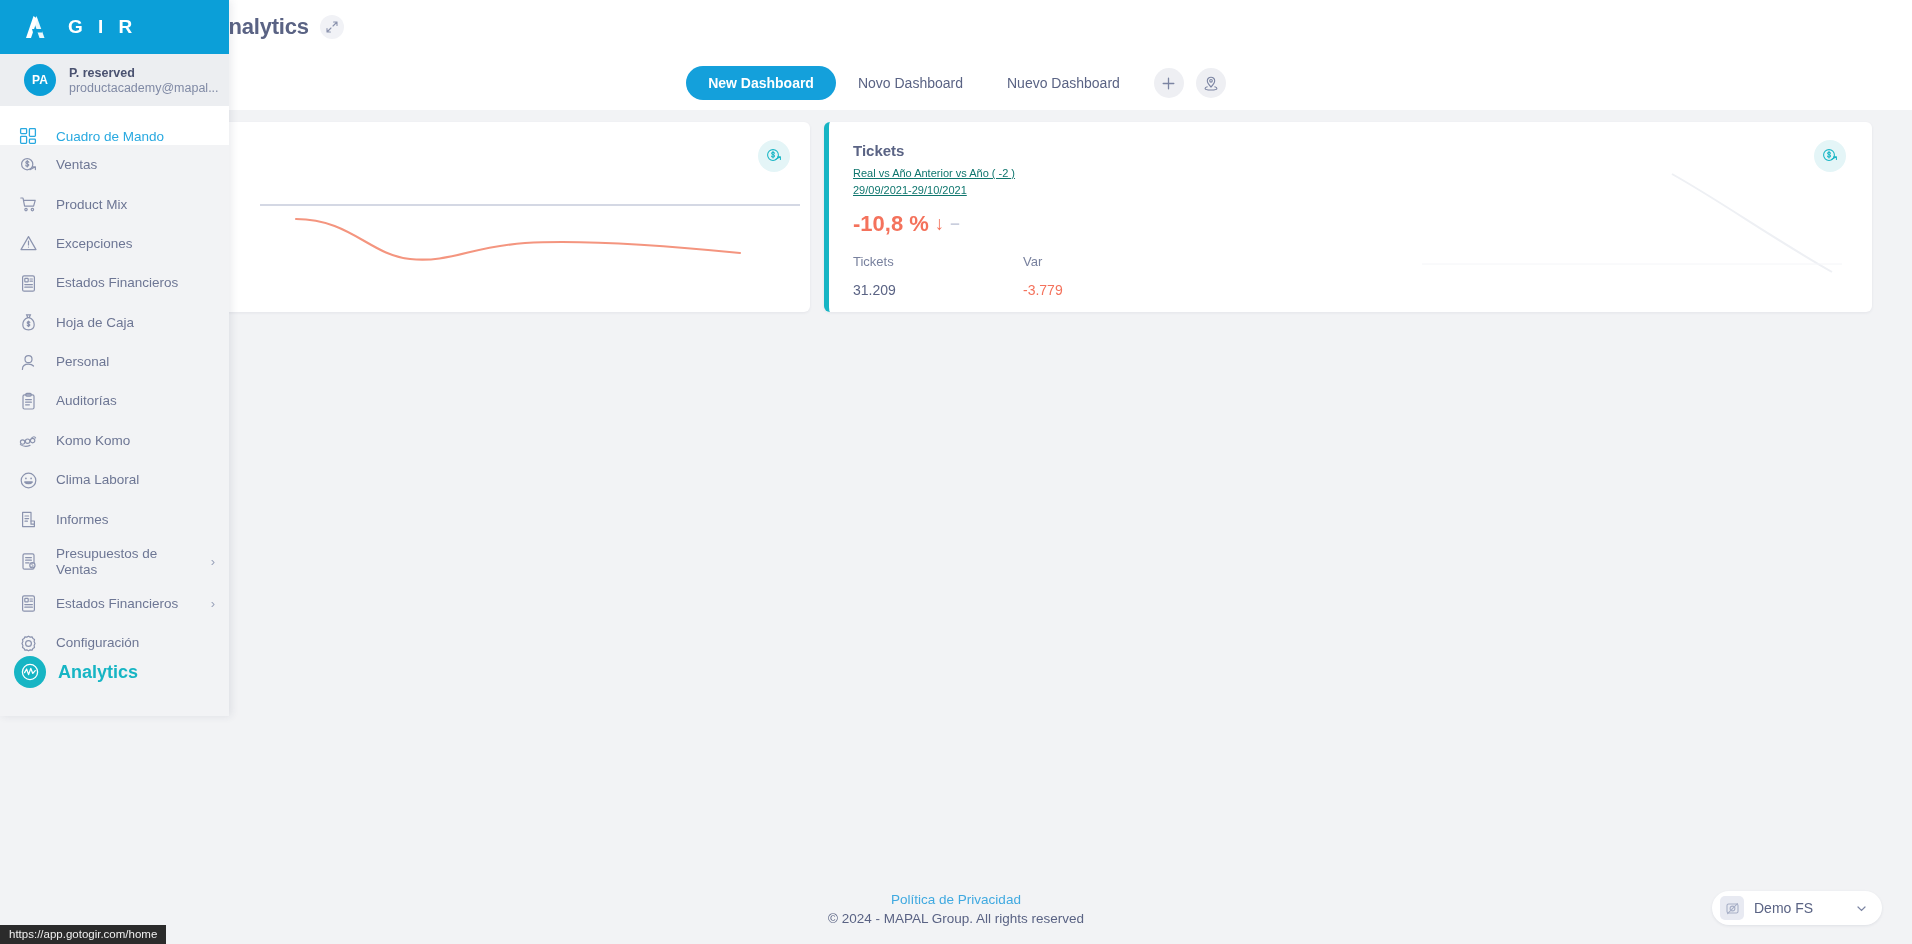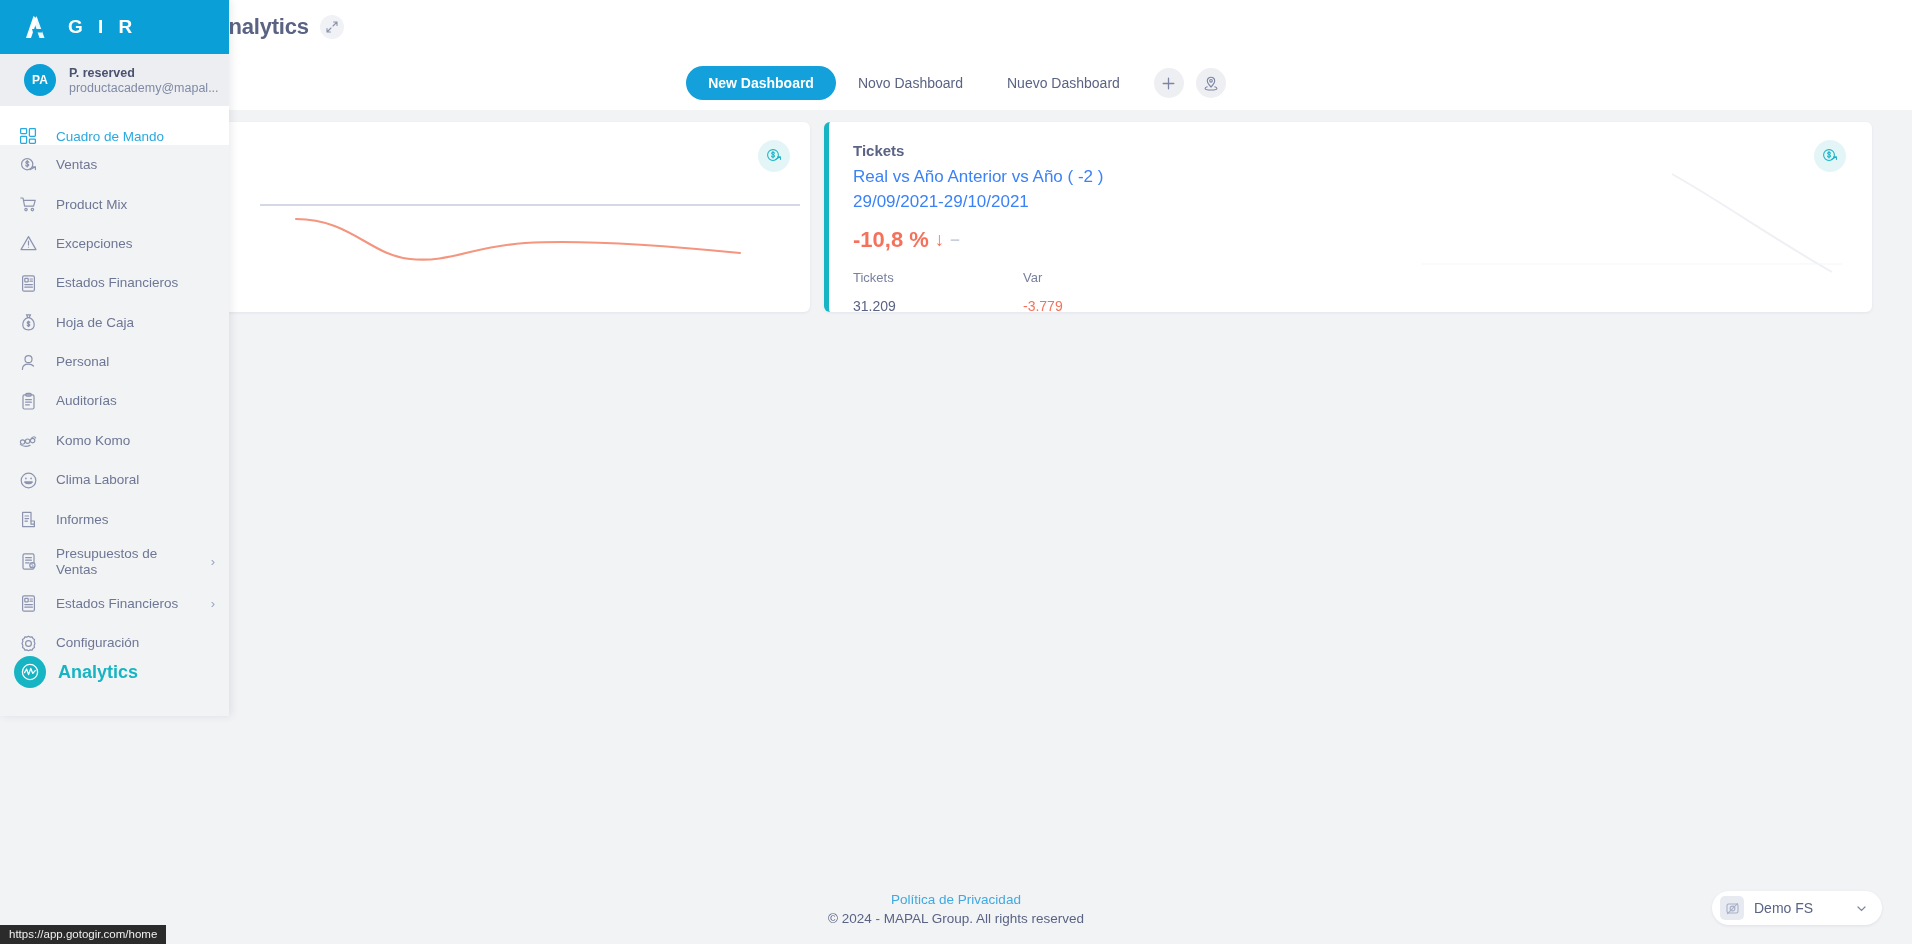--- a/index.html
+++ b/index.html
@@ -54,21 +54,21 @@
   .cards-area { flex:0 0 auto; padding:12px 40px 0 40px; display:flex; gap:14px; }
   .card {
     background:#ffffff; border-radius:6px; position:relative;
     box-shadow:0 1px 3px rgba(60,70,100,0.08);
     height:190px; padding:20px 24px; overflow:hidden;
   }
   .card.left  { flex:0 0 770px; }
   .card.right { flex:1 1 auto; border-left:5px solid #17b5c4; }
 
   .card-title { font-size:15px; font-weight:bold; color:#5a6384; }
-  .card-sub   { font-size:17px; color:#3b82f6; margin-top:7px; line-height:1.35; }
+  .card-sub   { font-size:11px; color:#0f766e; margin-top:7px; line-height:1.35;text-decoration:underline; }
   .card-kpi {
     font-size:22px; font-weight:bold; color:#f4725c; margin-top:13px;
     display:flex; align-items:center; gap:6px;
   }
   .kpi-dash { color:#c9cedd; font-size:17px; }
   .metrics { display:flex; margin-top:17px; }
   .metric { width:170px; }
   .metric-label { font-size:13px; color:#78819e; }
   .metric-value { font-size:14px; margin-top:13px; color:#5a6384; }
   .metric-value.neg { color:#f4725c; }

